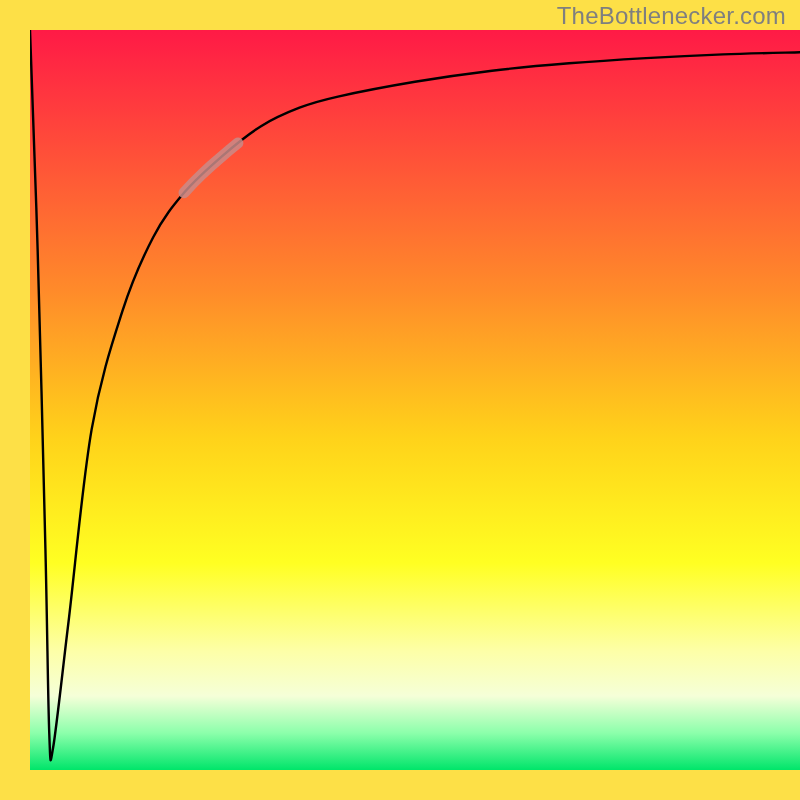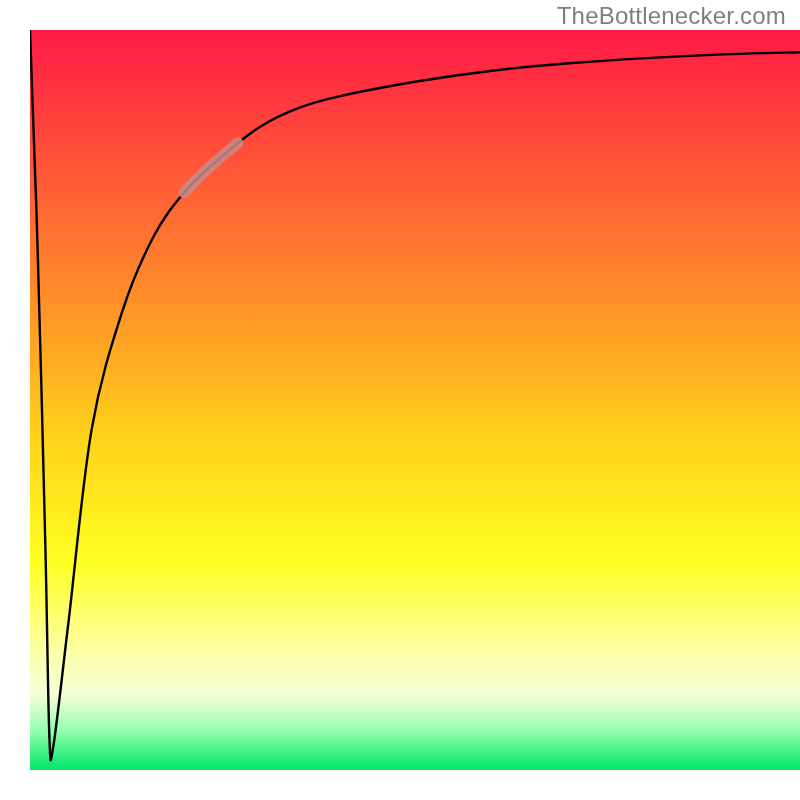--- a/index.html
+++ b/index.html
@@ -7,21 +7,21 @@
     padding: 0;
     width: 800px;
     height: 800px;
     background: #000;
     overflow: hidden;
   }
   .frame {
     position: relative;
     width: 800px;
     height: 800px;
-    background: #ffffff;
+    background: #fde047;
   }
   .watermark {
     position: absolute;
     top: 2px;
     right: 14px;
     font-family: Arial, Helvetica, sans-serif;
     font-size: 24px;
     font-weight: 400;
     color: #7f7f7f;
     letter-spacing: 0.2px;

